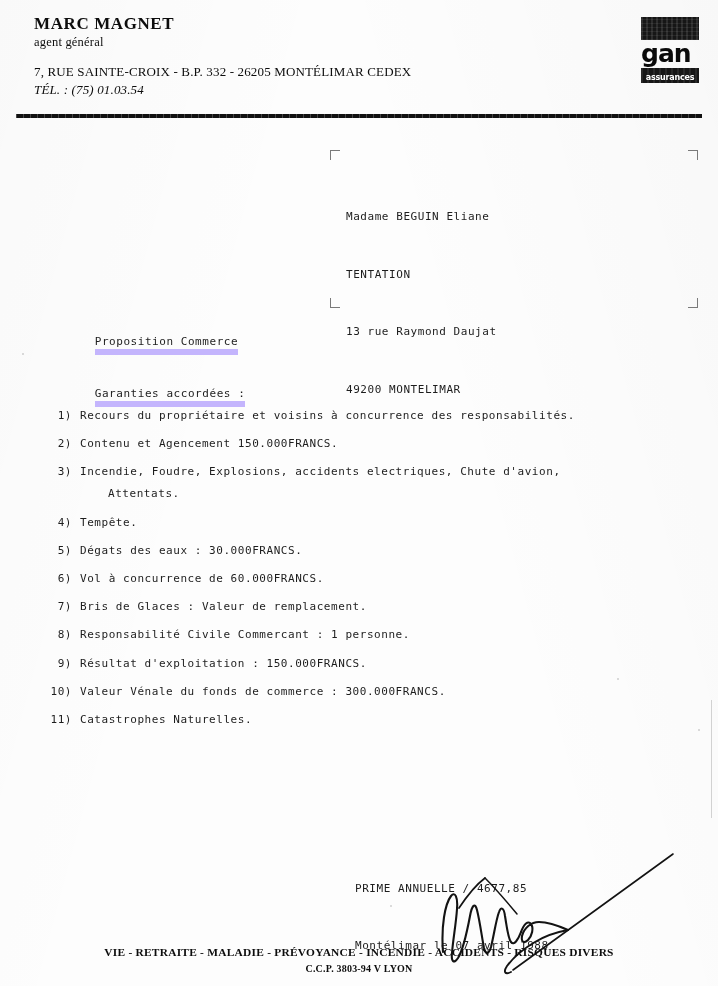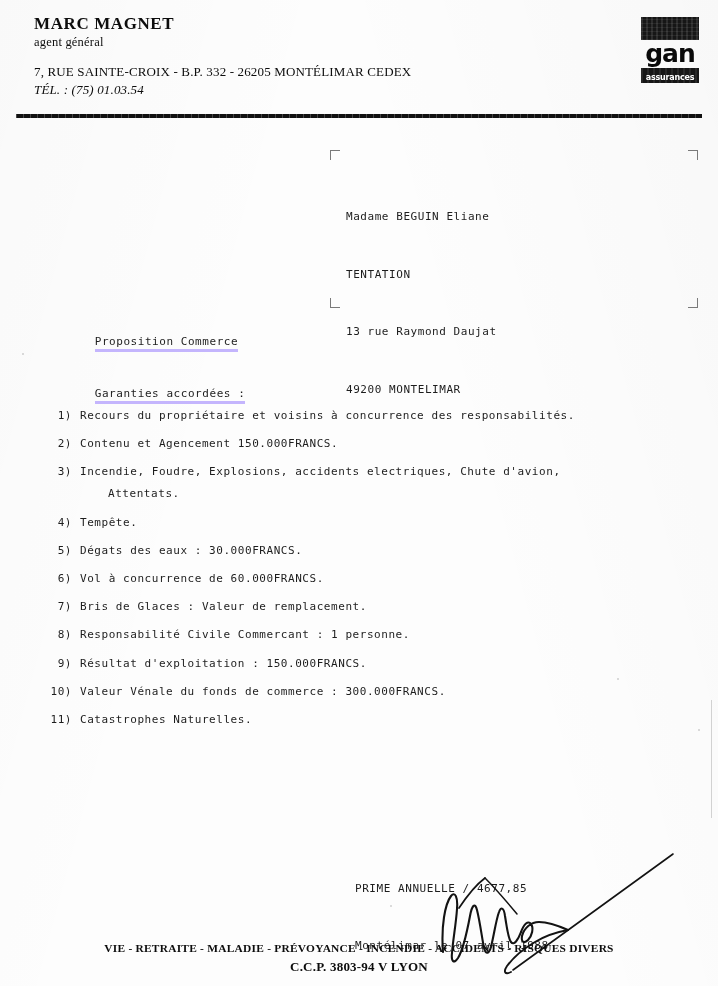--- a/index.html
+++ b/index.html
@@ -85,21 +85,20 @@
     background-image:
       repeating-linear-gradient(90deg, rgba(255,255,255,.10) 0 2px, rgba(255,255,255,0) 2px 5px),
       repeating-linear-gradient(0deg, rgba(255,255,255,.07) 0 1px, rgba(255,255,255,0) 1px 4px);
   }
   .logo-word {
     font-family: "DejaVu Sans", sans-serif;
     font-weight: bold;
     font-size: 25px;
     line-height: 26px;
     letter-spacing: -1px;
-    text-align: center;
     color: #0a0a0a;
     padding: 1px 0 1px 0;
   }
   .logo-bar-bottom {
     height: 15px;
     background: #161616;
     background-image:
       repeating-linear-gradient(90deg, rgba(255,255,255,.08) 0 2px, rgba(255,255,255,0) 2px 6px);
     position: relative;
   }
@@ -162,21 +161,21 @@
     left: 16px;
   }
   .addr-lines div { line-height: 31.5px; }
 
   
   .heading {
     position: absolute;
     left: 66px;
   }
   .heading span {
-    border-bottom: 3px solid #c4b5fd;
+    border-bottom: 6px solid #c4b5fd;
     padding-bottom: 1px;
   }
   #h-proposition { top: 322px; }
   #h-garanties   { top: 374px; }
 
   
   .list {
     position: absolute;
     top: 409px;
     left: 40px;
@@ -226,21 +225,21 @@
     width: 718px;
     text-align: center;
   }
   .footer-line1 {
     font-size: 11.4px;
     font-weight: bold;
     letter-spacing: 0.25px;
     line-height: 1.45;
   }
   .footer-line2 {
-    font-size: 13px;
+    font-size: 10px;
     font-weight: bold;
     letter-spacing: 0.2px;
     line-height: 1.5;
   }
 </style>
 </head>
 <body>
 
 <div class="page">
 

